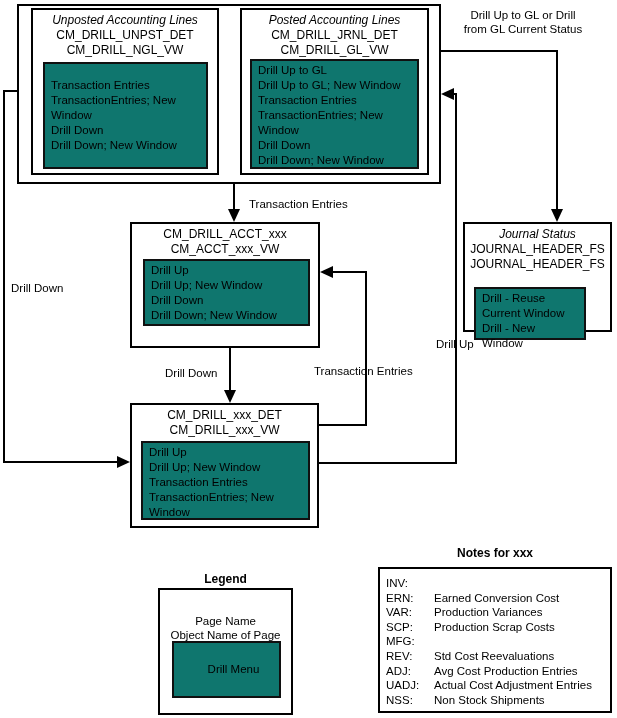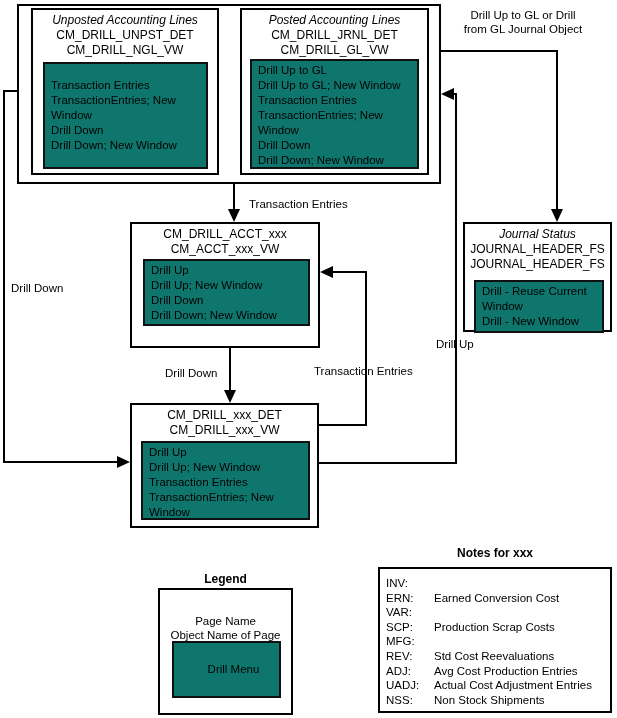--- a/index.html
+++ b/index.html
@@ -119,28 +119,28 @@
     <div>TransactionEntries; New Window</div>
   </div>
 
   <div class="box" style="left:463px;top:222px;width:149px;height:110px;">
     <div class="titles">
       <div class="ital">Journal Status</div>
       <div>JOURNAL_HEADER_FS</div>
       <div>JOURNAL_HEADER_FS</div>
     </div>
   </div>
-  <div class="menu" style="left:474px;top:280px;width:130px;height:53px;">
+  <div class="menu" style="left:474px;top:287px;width:112px;height:53px;">
     <div>Drill - Reuse Current Window</div>
     <div>Drill - New Window</div>
   </div>
 
   <div class="lbl center" style="left:433px;top:8px;width:180px;">
     <div>Drill Up to GL or Drill</div>
-    <div>from GL Journal Object</div>
+    <div>from GL Current Status</div>
   </div>
   <div class="lbl" style="left:249px;top:197px;">Transaction Entries</div>
   <div class="lbl" style="left:11px;top:281px;">Drill Down</div>
   <div class="lbl" style="left:165px;top:366px;">Drill Down</div>
   <div class="lbl" style="left:314px;top:364px;">Transaction Entries</div>
   <div class="lbl" style="left:436px;top:337px;">Drill Up</div>
 
   <div class="lbl center bold" style="left:158px;top:572px;width:135px;font-size:12px;">Legend</div>
   <div class="box" style="left:158px;top:588px;width:135px;height:127px;">
     <div class="legend-text">
@@ -158,20 +158,21 @@
     <div class="notes-body">
       <div class="nrow">
           <span>INV:</span>
         </div>
       <div class="nrow">
           <span>ERN:</span>
           <span>Earned Conversion Cost</span>
         </div>
       <div class="nrow">
           <span>VAR:</span>
+          <span>Production Variances</span>
         </div>
       <div class="nrow">
           <span>SCP:</span>
           <span>Production Scrap Costs</span>
         </div>
       <div class="nrow">
           <span>MFG:</span>
         </div>
       <div class="nrow">
           <span>REV:</span>

